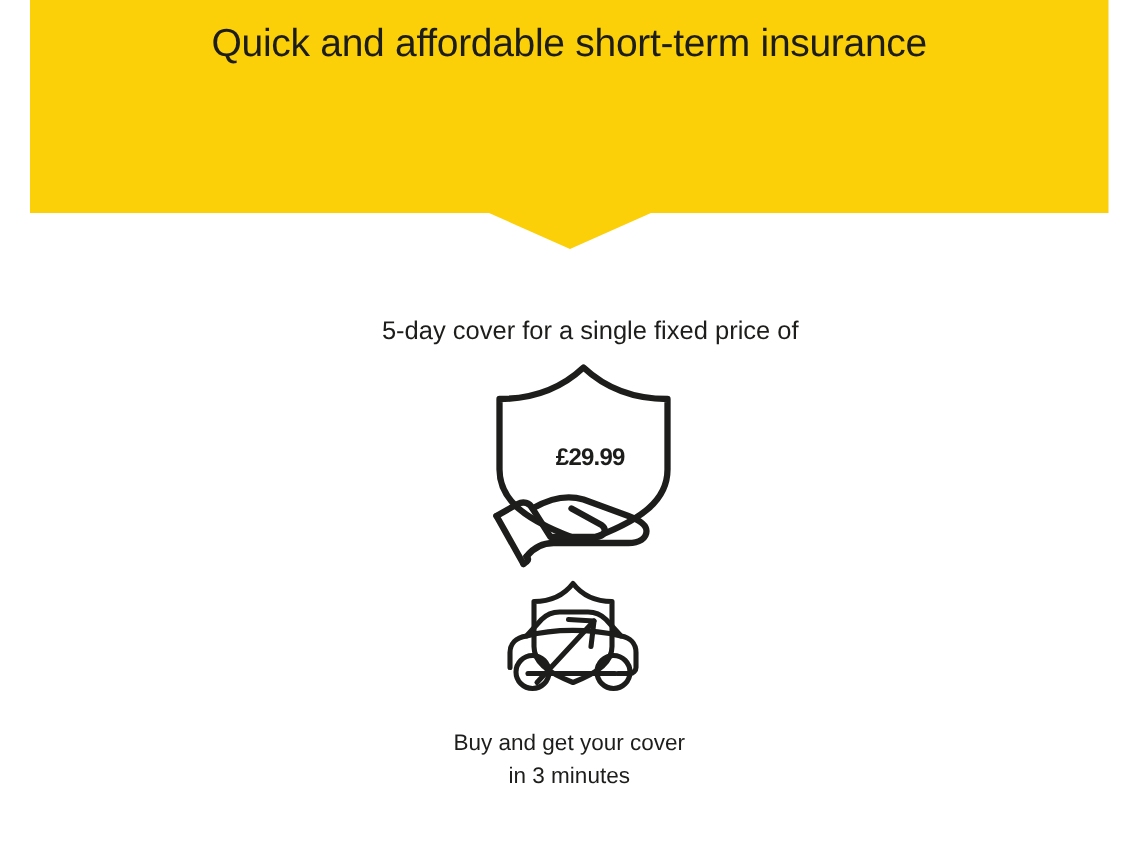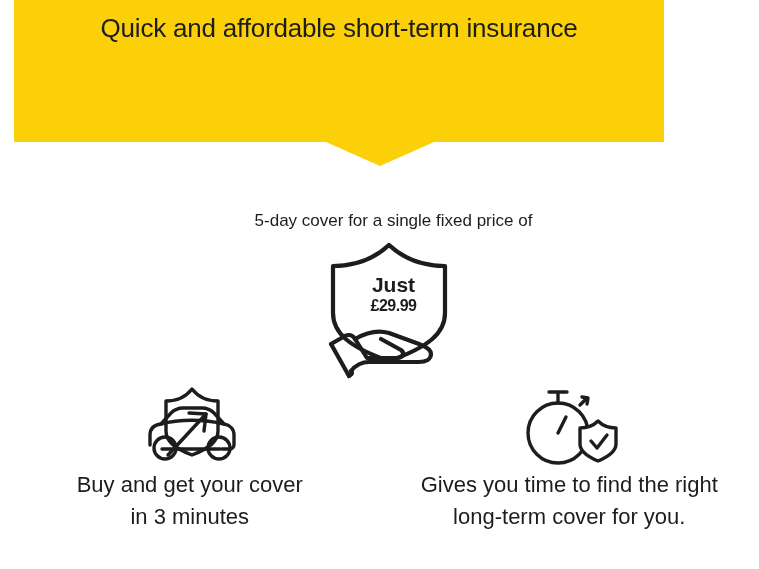--- a/index.html
+++ b/index.html
@@ -12,23 +12,23 @@
     background: #ffffff;
     font-family: "Liberation Sans", sans-serif;
     color: #1a1a1a;
     overflow: hidden;
     position: relative;
   }
 
   
   #banner {
     position: absolute;
-    left: 14px;
+    left: 20px;
     top: 0;
-    width: 650px;
+    width: 719px;
     height: 142px;
     background: #FCD009;
     overflow: visible;
   }
   #banner-headline {
     position: absolute;
     left: 0;
     right: 0;
     top: 13px;
     text-align: center;
@@ -107,21 +107,22 @@
     flex: 1 1 50%;
     text-align: center;
   }
   .feature-icon {
     height: 86px;
     display: flex;
     align-items: center;
     justify-content: center;
   }
   .feature-caption {
-    font-size: 22px;
+    margin-top: 16px;
+    font-size: 15px;
     line-height: 1.45;
     color: #1d1d1b;
   }
   .feature-caption .line {
     display: block;
   }
 </style>
 </head>
 <body>
 
@@ -156,21 +157,20 @@
       <path d="M36 99
                C 48 92 60 90 70 93
                L 100 104
                C 108 107 112 110 112 114
                C 112 119 107 122 100 122
                L 50 122
                C 42 122 36 126 32 131"></path>
       <path d="M12 104 L 30 136" stroke-linecap="round"></path>
       <path d="M30 136 C 33 134 34 133 32 131"></path>
     </svg>
-    <span class="price-text-just">Just</span>
     <span class="price-text-amount">£29.99</span>
   </div>
 </div>
 
 <div id="features">
 
   <div class="feature">
     <div class="feature-icon">
       <svg width="112" height="86" viewBox="0 0 112 86" fill="none" stroke="#1d1d1b" stroke-width="3.4" stroke-linecap="round" stroke-linejoin="round">
 
@@ -203,43 +203,14 @@
         <path d="M34 72 L 72 31"></path>
         <path d="M55 30 L 72 31 L 70 48"></path>
       </svg>
     </div>
     <div class="feature-caption">
       <span class="line">Buy and get your cover</span>
       <span class="line">in 3 minutes</span>
     </div>
   </div>
 
-  <div class="feature">
-    <div class="feature-icon">
-      <svg width="110" height="86" viewBox="0 0 110 86" fill="none" stroke="#1d1d1b" stroke-width="3.4" stroke-linecap="round" stroke-linejoin="round">
-
-        <circle cx="44" cy="50" r="30"></circle>
-
-        <path d="M44 20 L 44 11"></path>
-        <path d="M35 9 L 53 9"></path>
-
-        <path d="M66 22 L 72 16"></path>
-        <path d="M68 14 L 74 15 L 73 21"></path>
-
-        <path d="M44 50 L 52 34"></path>
-
-        <path d="M66 45
-                 C 73 45 79 43 84 38
-                 C 89 43 95 45 102 45
-                 L 102 61
-                 C 102 68 96 73 84 78
-                 C 72 73 66 68 66 61
-                 Z" fill="#ffffff"></path>
-        <path d="M77 58 L 83 65 L 93 52"></path>
-      </svg>
-    </div>
-    <div class="feature-caption">
-      <span class="line">Gives you time to find the right</span>
-      <span class="line">long-term cover for you.</span>
-    </div>
-  </div>
 
 </div>
 
 </body></html>

